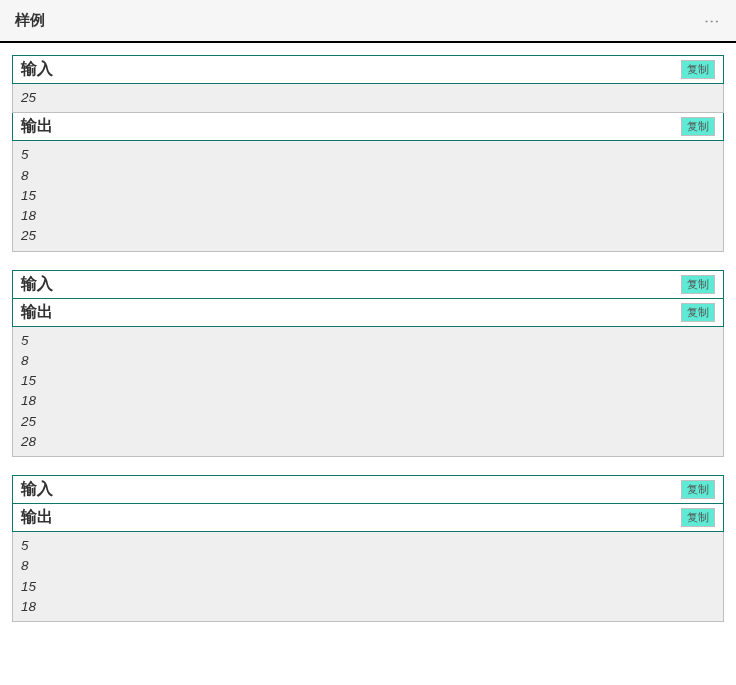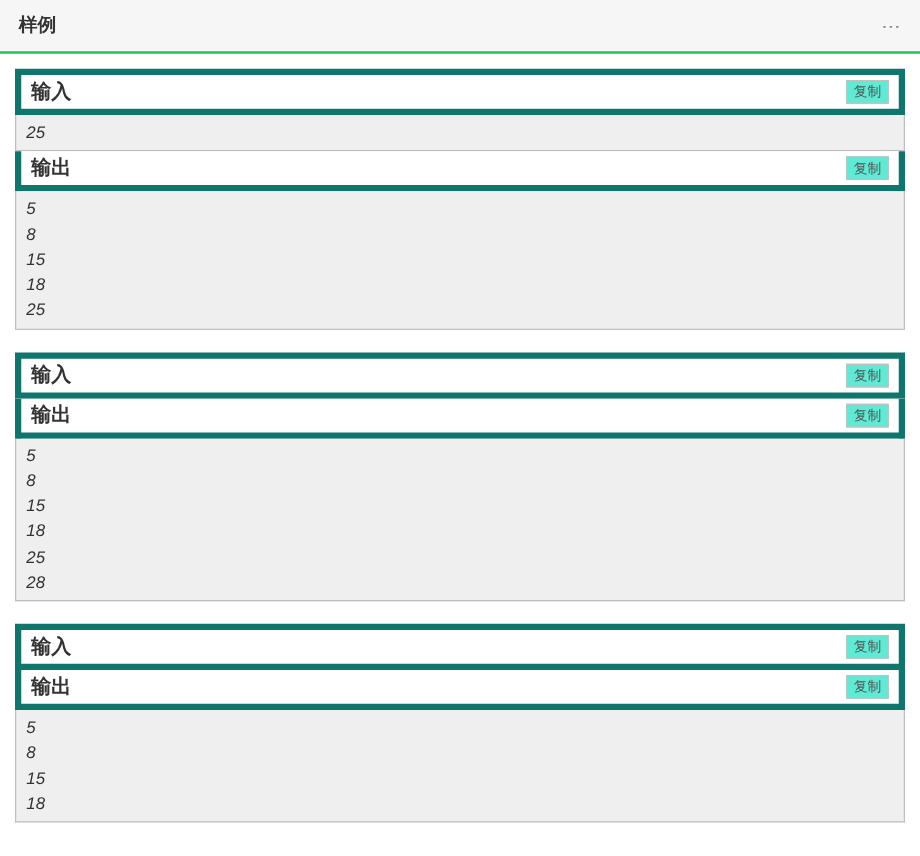--- a/index.html
+++ b/index.html
@@ -8,21 +8,21 @@
       box-sizing: border-box;
     }
     body {
       font-family: Arial, "Microsoft YaHei", sans-serif;
       background: #ffffff;
       width: 736px;
     }
     .panel-header {
       background: #f6f6f6;
       padding: 11px 15px;
-      border-bottom: 2px solid #22c55e;
+      border-bottom: 2px solid #000000;
       display: flex;
       justify-content: space-between;
       align-items: center;
     }
     .panel-title {
       font-size: 15px;
       font-weight: bold;
       color: #333;
     }
     .menu-icon {
@@ -36,21 +36,21 @@
       padding: 12px;
     }
     .example-block {
       margin-bottom: 18px;
     }
     .example-block:last-child {
       margin-bottom: 0;
     }
     .section-header {
       background: #ffffff;
-      border: 5px solid #0f766e;
+      border: 1px solid #0f766e;
       padding: 3px 8px;
       display: flex;
       justify-content: space-between;
       align-items: center;
     }
     .section-header + .section-content {
       border-top: none;
       font-style: italic;
     }
     .section-title {

